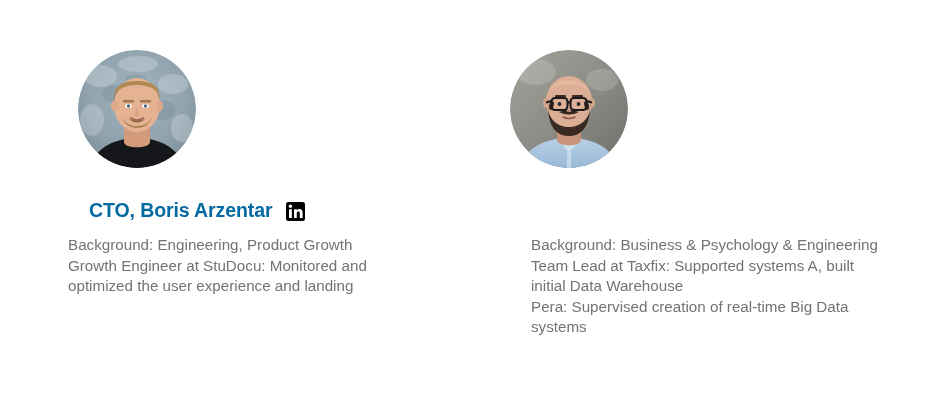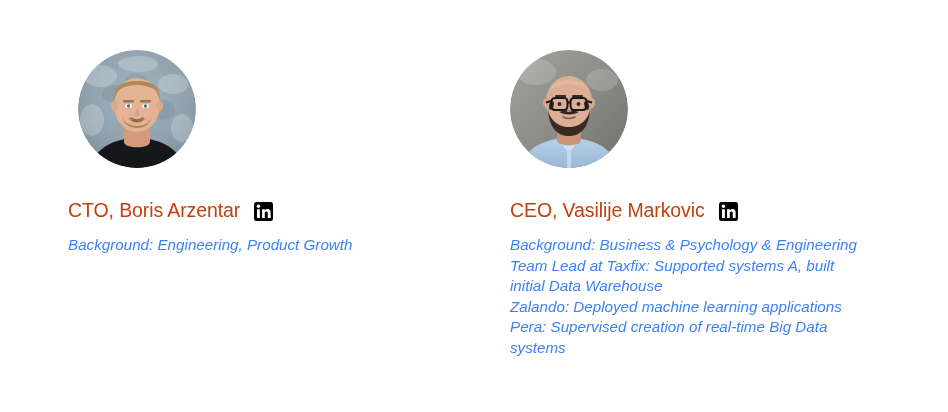--- a/index.html
+++ b/index.html
@@ -45,49 +45,49 @@
   .name-row {
     position: absolute;
     left: 0;
     top: 196px;
     display: flex;
     align-items: center;
     height: 28px;
   }
   .name-text {
     font-size: 19.5px;
-    font-weight: normal;
-    color: #c2410c;
+    font-weight: bold;
+    color: #0369a1;
     letter-spacing: -0.1px;
     white-space: nowrap;
     line-height: 28px;
+    margin-left: 21px;
   }
   .li-icon {
     display: inline-block;
     margin-left: 14px;
     width: 19px;
     height: 19px;
     flex: 0 0 auto;
     position: relative;
     top: 1px;
   }
   .li-icon svg { display: block; width: 19px; height: 19px; }
 
   
   .bio {
     position: absolute;
     left: 0;
     top: 235px;
     width: 350px;
     font-size: 15.2px;
     line-height: 20.6px;
-    color: #3b82f6;
-    font-style: italic;
-  }
-  .member-right .bio { width: 352px; }
+    color: #737373;
+  }
+  .member-right .bio { width: 352px; margin-left: 21px; }
   .bio-line { white-space: normal; }
 </style>
 </head>
 <body>
 
 <div class="stage">
 
   <div class="member member-left">
 
     <div class="avatar">
@@ -159,20 +159,21 @@
           <rect x="0" y="0" width="24" height="24" rx="3" ry="3" fill="#000000"></rect>
           <rect x="3.8" y="9.2" width="3.6" height="11" fill="#ffffff"></rect>
           <circle cx="5.6" cy="5.4" r="2.15" fill="#ffffff"></circle>
           <path d="M10.2 9.2 h3.45 v1.55 c0.6 -1.05 1.85 -1.8 3.45 -1.8 c2.6 0 3.9 1.6 3.9 4.6 v6.65 h-3.6 v-6.0 c0 -1.5 -0.6 -2.3 -1.85 -2.3 c-1.3 0 -1.95 0.9 -1.95 2.3 v6.0 h-3.4 Z" fill="#ffffff"></path>
         </svg>
       </a>
     </div>
 
     <div class="bio">
       <div class="bio-line">Background: Engineering, Product Growth</div>
+      <div class="bio-line">Growth Engineer at StuDocu: Monitored and optimized the user experience and landing</div>
     </div>
   </div>
 
   <div class="member member-right">
 
     <div class="avatar">
       <svg viewBox="0 0 118 118" xmlns="http://www.w3.org/2000/svg">
         <defs>
           <linearGradient id="bgR" x1="0" y1="0" x2="1" y2="1">
             <stop offset="0%" stop-color="#a3a39c"></stop>
@@ -228,33 +229,21 @@
           </g>
 
           <circle cx="49.5" cy="54" r="1.9" fill="#2b2b2b"></circle>
           <circle cx="68.5" cy="54" r="1.9" fill="#2b2b2b"></circle>
 
           <path d="M59 55 l-2.4 7 h4.8 Z" fill="#cda189" opacity="0.75"></path>
         </g>
       </svg>
     </div>
 
-    <div class="name-row">
-      <span class="name-text">CEO, Vasilije Markovic</span>
-      <a class="li-icon" href="#">
-        <svg viewBox="0 0 24 24" xmlns="http://www.w3.org/2000/svg">
-          <rect x="0" y="0" width="24" height="24" rx="3" ry="3" fill="#000000"></rect>
-          <rect x="3.8" y="9.2" width="3.6" height="11" fill="#ffffff"></rect>
-          <circle cx="5.6" cy="5.4" r="2.15" fill="#ffffff"></circle>
-          <path d="M10.2 9.2 h3.45 v1.55 c0.6 -1.05 1.85 -1.8 3.45 -1.8 c2.6 0 3.9 1.6 3.9 4.6 v6.65 h-3.6 v-6.0 c0 -1.5 -0.6 -2.3 -1.85 -2.3 c-1.3 0 -1.95 0.9 -1.95 2.3 v6.0 h-3.4 Z" fill="#ffffff"></path>
-        </svg>
-      </a>
-    </div>
 
     <div class="bio">
       <div class="bio-line">Background: Business &amp; Psychology &amp; Engineering</div>
       <div class="bio-line">Team Lead at Taxfix: Supported systems A, built initial Data Warehouse</div>
-      <div class="bio-line">Zalando: Deployed machine learning applications</div>
       <div class="bio-line">Pera: Supervised creation of real-time Big Data systems</div>
     </div>
   </div>
 
 </div>
 
 </body></html>

